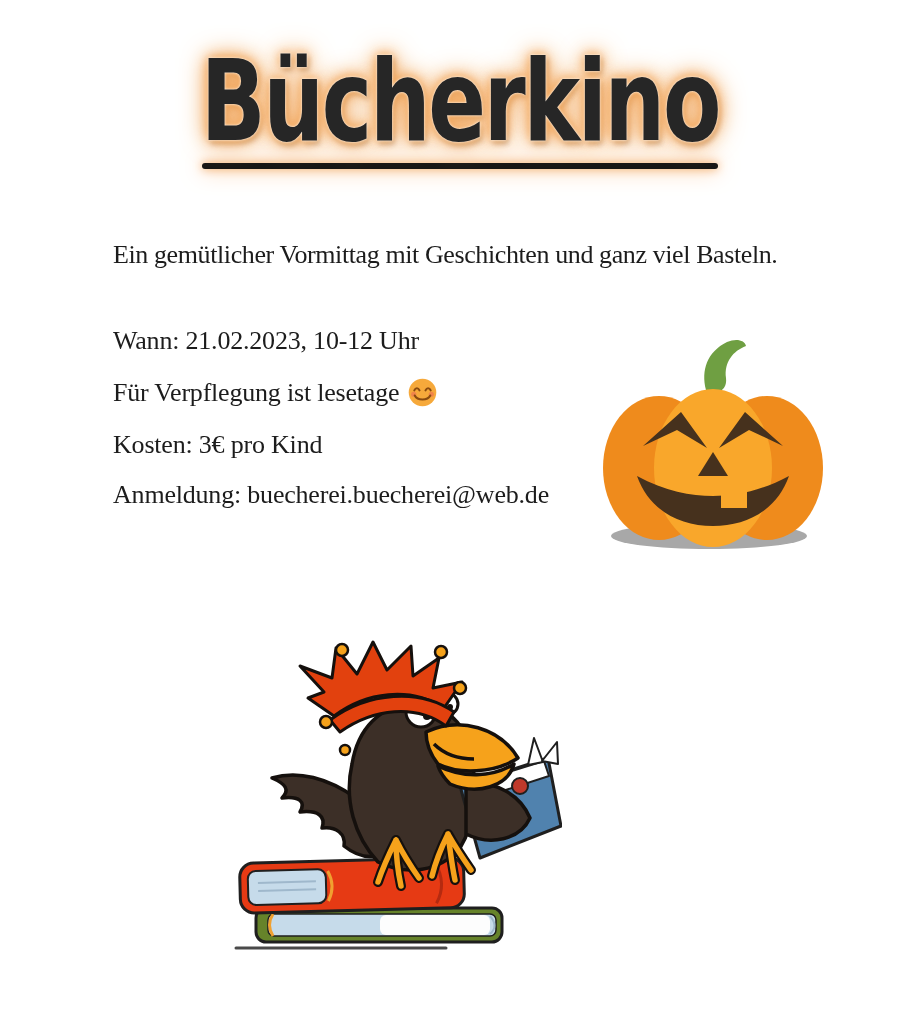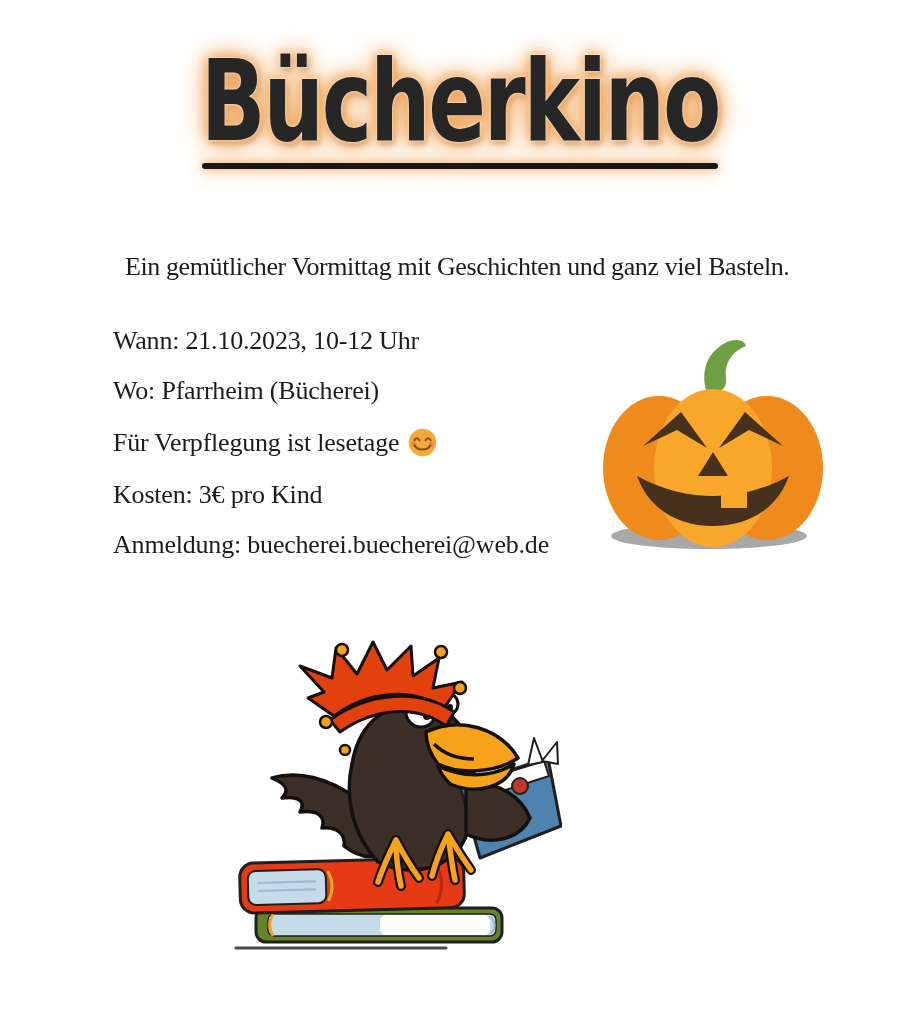--- a/index.html
+++ b/index.html
@@ -37,21 +37,21 @@
   .title-underline{
     margin:0 auto;
     width:516px;height:6px;
     background:#161616;
     border-radius:3px;
     box-shadow:0 0 10px #f3a65f, 0 0 22px #f5b377;
   }
   
   .intro{
     position:absolute;top:240px;left:113px;
-    margin:12px;
+    margin:0;
     font-size:26px;
     letter-spacing:-0.4px;
     white-space:nowrap;
   }
   .details{
     position:absolute;top:327px;left:113px;
   }
   .details p{
     margin:0 0 23px 0;
     font-size:26px;
@@ -75,22 +75,21 @@
 <div class="page">
 
   <header class="title-wrap">
     <h1>Bücherkino</h1>
     <div class="title-underline"></div>
   </header>
 
   <p class="intro">Ein gemütlicher Vormittag mit Geschichten und ganz viel Basteln.</p>
 
   <div class="details">
-    <p>Wann: 21.10.2023, 10-12 Uhr</p>
-    <p>Wo: Pfarrheim (Bücherei)</p>
+    <p>Wann: 21.02.2023, 10-12 Uhr</p>
     <p><span>Für Verpflegung ist lesetage</span><svg class="emoji" viewBox="0 0 36 36" xmlns="http://www.w3.org/2000/svg">
         <circle cx="18" cy="18" r="16" fill="#f6a93b"></circle>
         <circle cx="7.8" cy="20" r="3" fill="#f07f4e" opacity="0.9"></circle>
         <circle cx="28.2" cy="20" r="3" fill="#f07f4e" opacity="0.9"></circle>
         <path d="M8.5,15.5 C10,12.3 13,12.3 14.5,15.5" stroke="#8a4b10" stroke-width="2.4" fill="none" stroke-linecap="round"></path>
         <path d="M21.5,15.5 C23,12.3 26,12.3 27.5,15.5" stroke="#8a4b10" stroke-width="2.4" fill="none" stroke-linecap="round"></path>
         <path d="M9,21.5 C12,27.8 24,27.8 27,21.5" stroke="#8a4b10" stroke-width="2.4" fill="none" stroke-linecap="round"></path>
       </svg></p>
     <p>Kosten: 3€ pro Kind</p>
     <p>Anmeldung: buecherei.buecherei@web.de</p>

